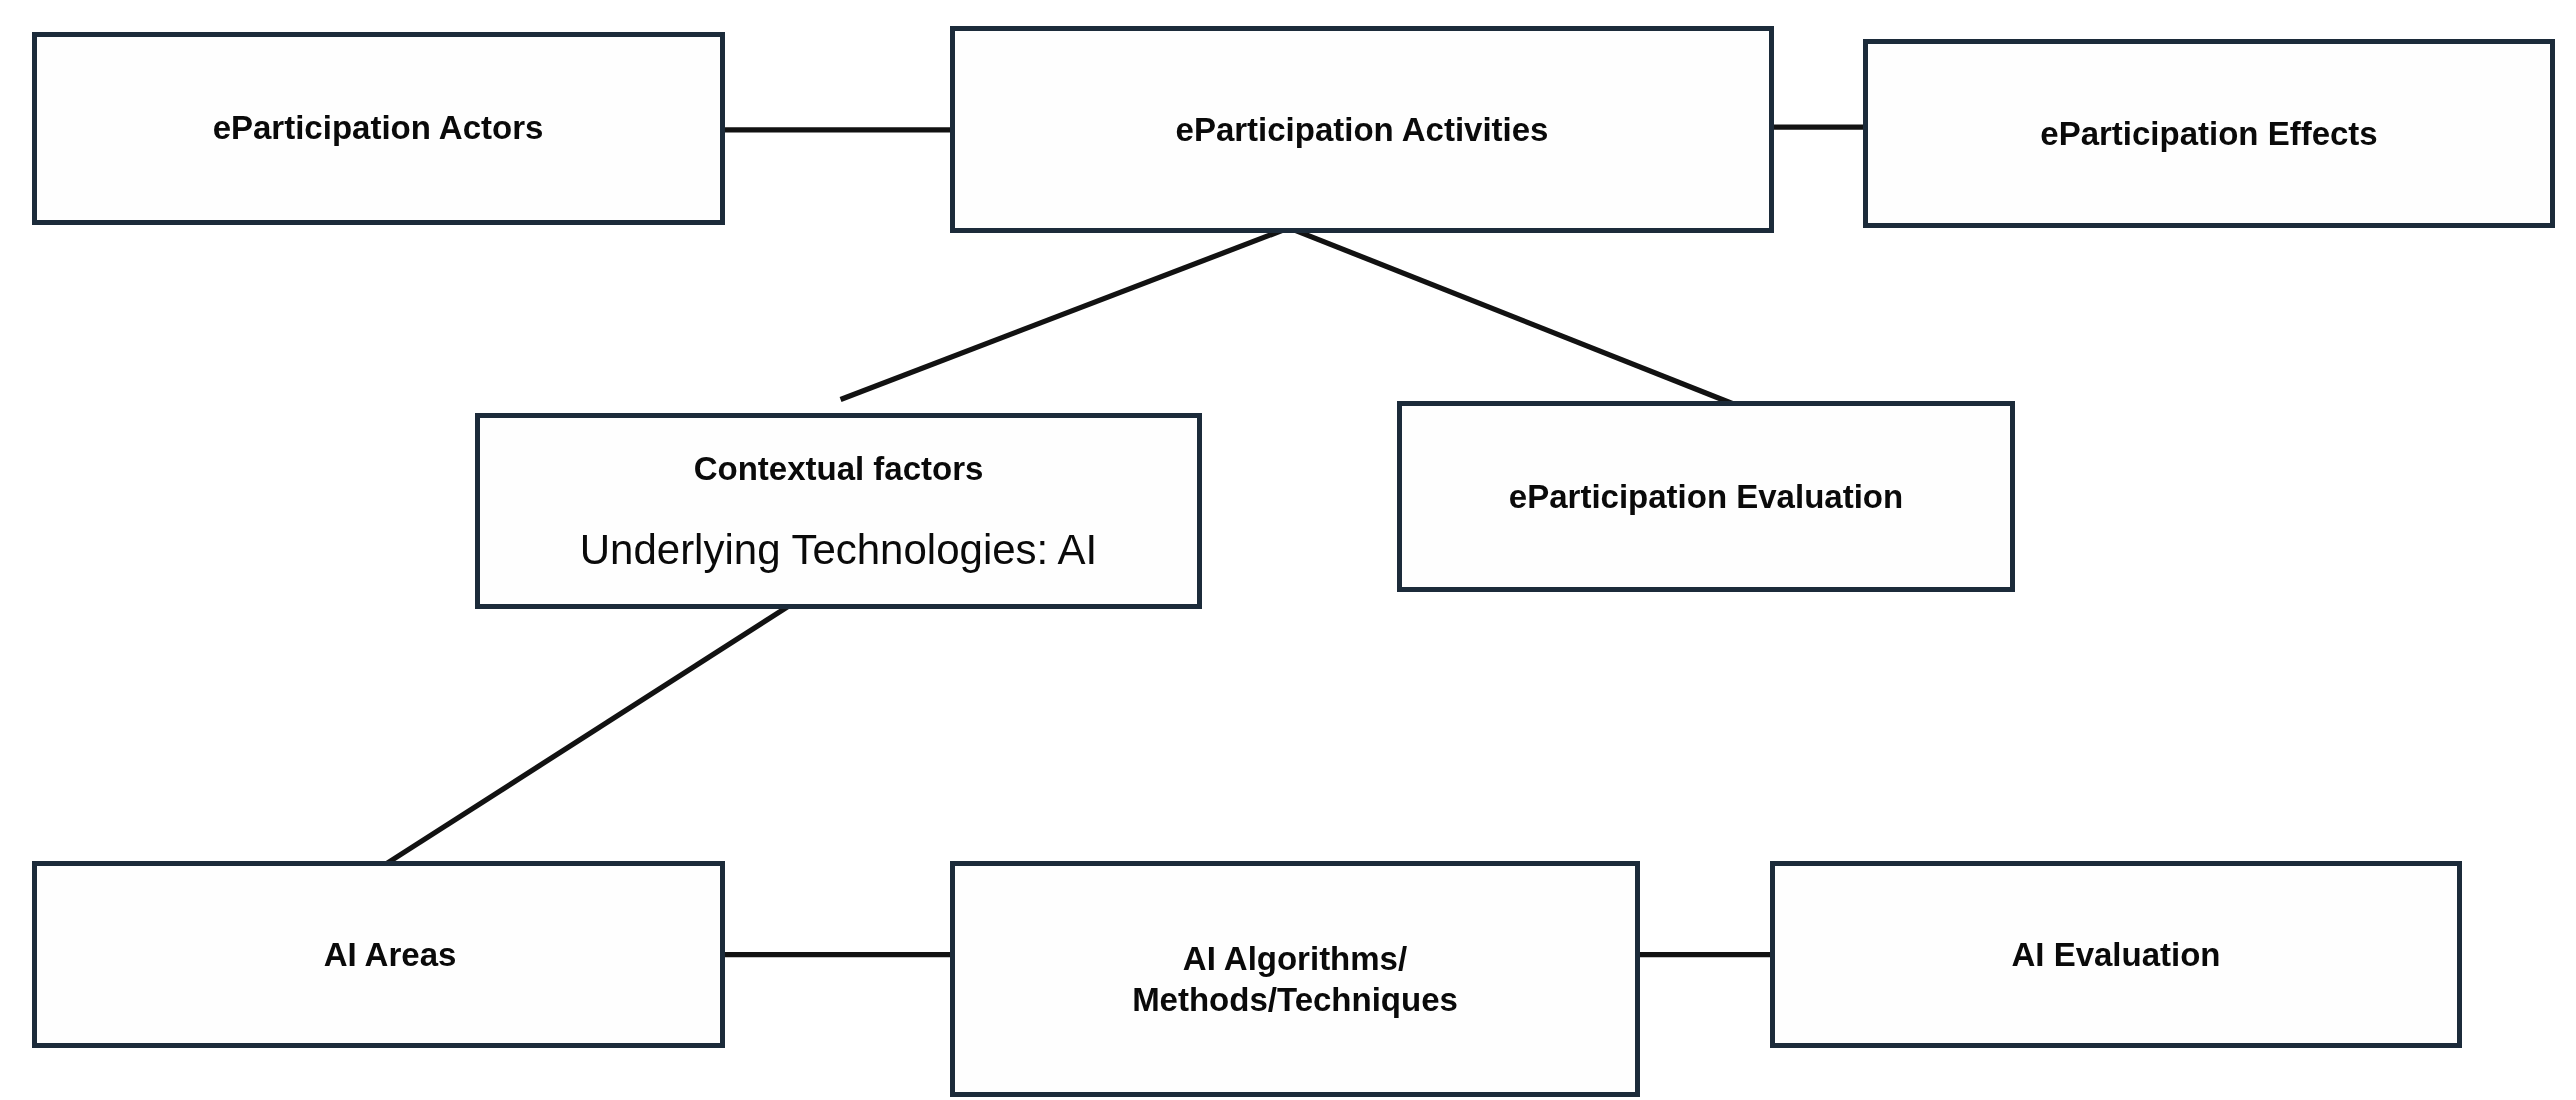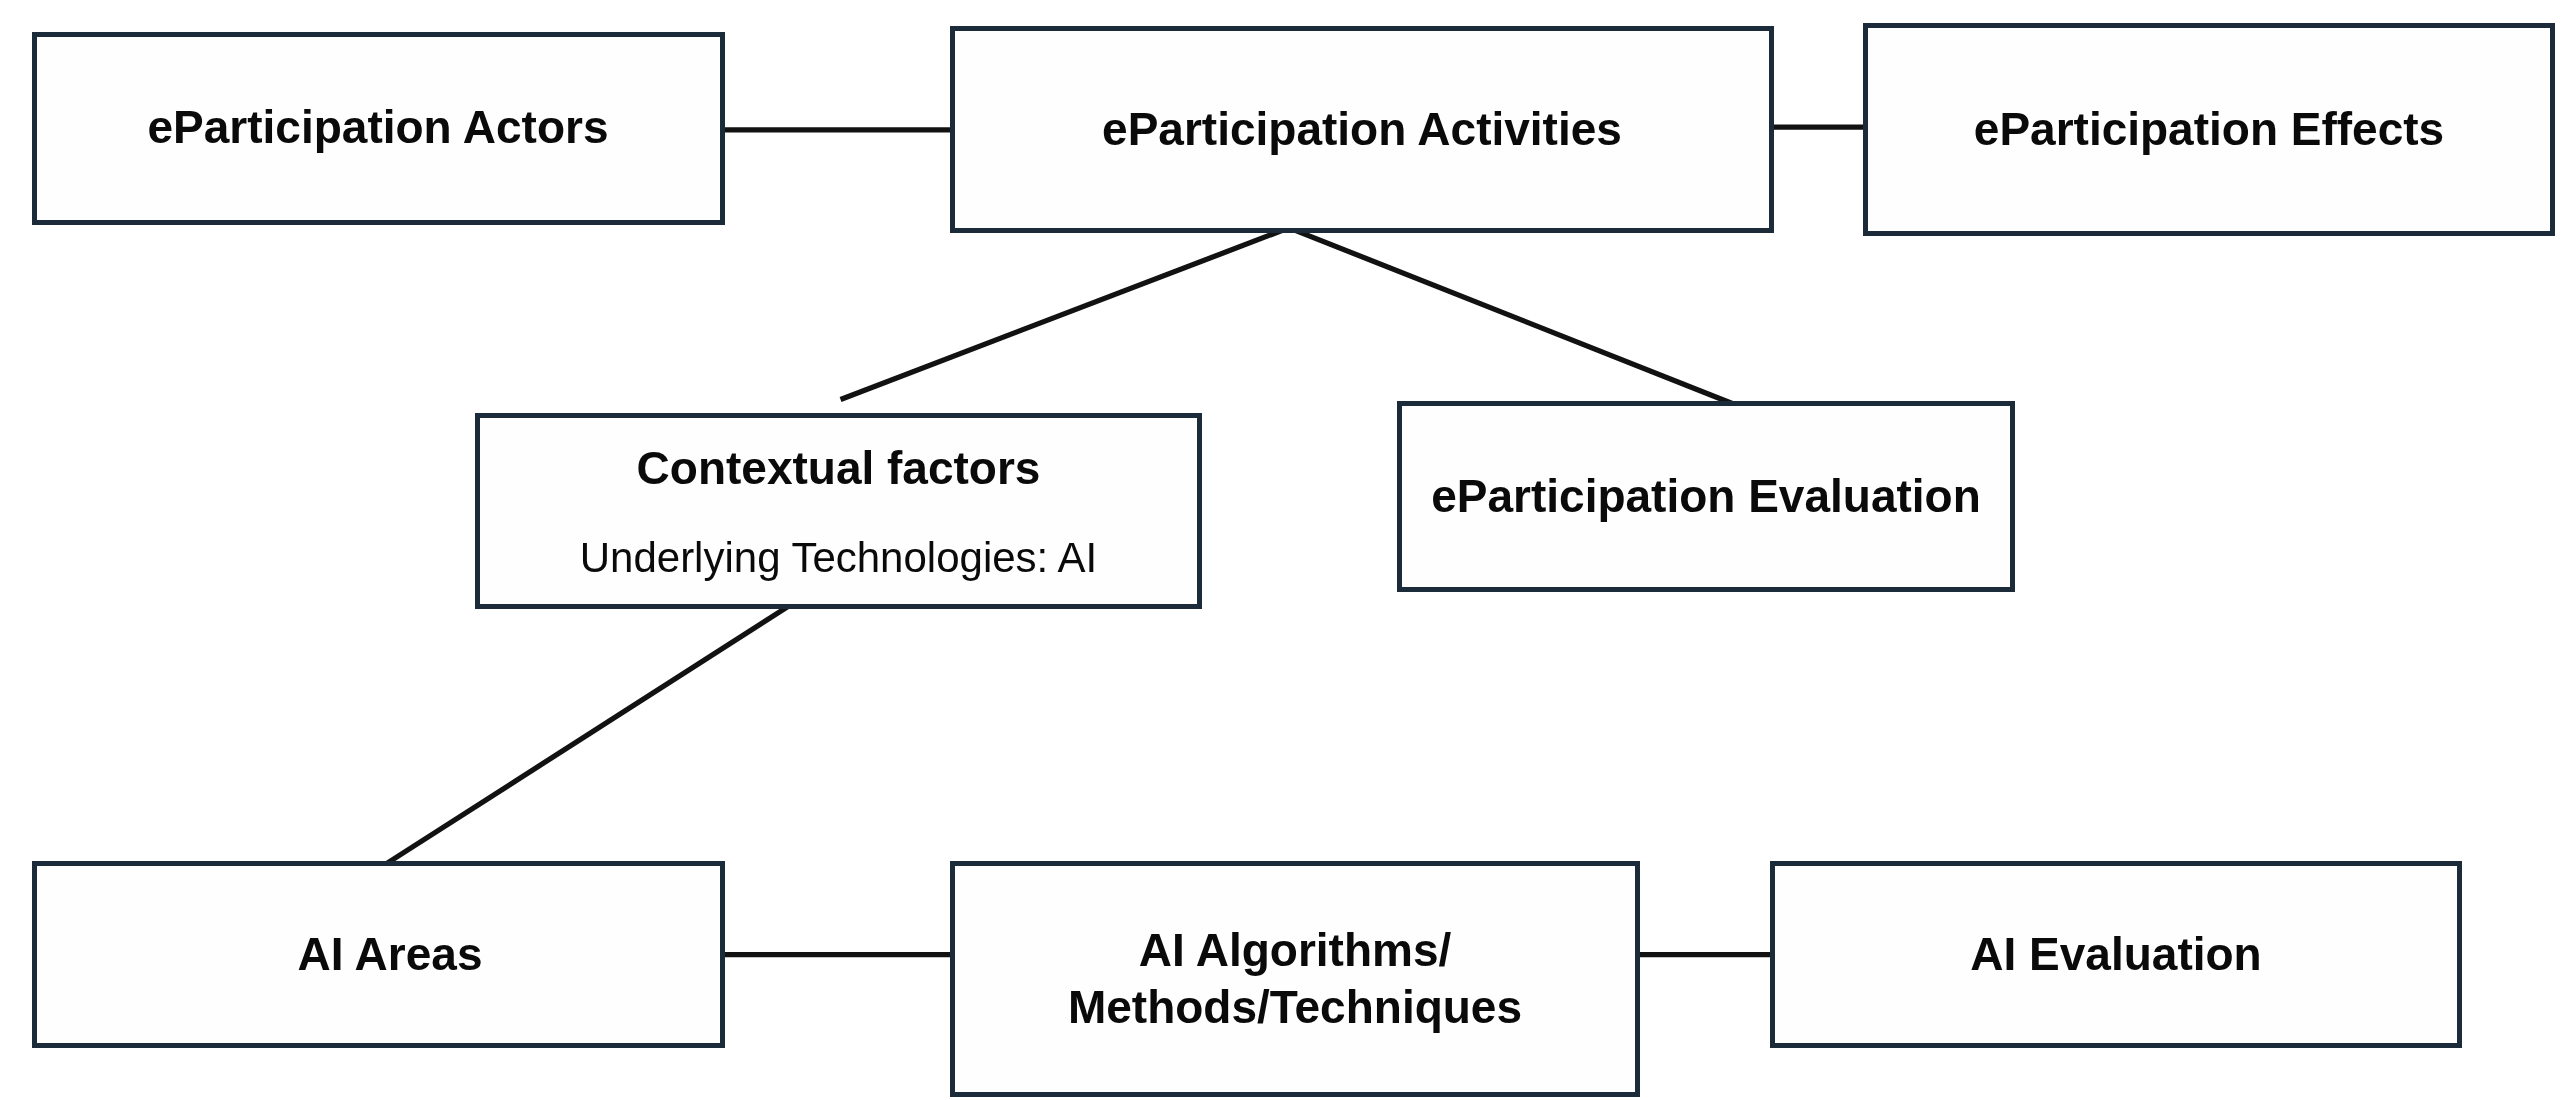--- a/index.html
+++ b/index.html
@@ -35,34 +35,34 @@
     border: 5.3px solid var(--border);
     display: flex;
     flex-direction: column;
     align-items: center;
     justify-content: center;
     text-align: center;
     color: var(--text);
   }
   .node .label {
     font-weight: bold;
-    font-size: 46px;
+    font-size: 33px;
     line-height: 1.25;
     white-space: pre-line;
     color: var(--text);
   }
   .node .sublabel {
     font-weight: normal;
     font-size: 42px;
     margin-top: 37px;
     color: var(--text);
   }
   #node-actors        { left: 31.5px;   top: 31.5px;  width: 693px; height: 193px; }
   #node-activities    { left: 950px; top: 26px;  width: 824px; height: 207px; }
-  #node-effects       { left: 1863px; top: 23px;  width: 692px; height: 213px; }
+  #node-effects       { left: 1863px; top: 39px;  width: 692px; height: 189px; }
   #node-contextual    { left: 475px;  top: 396px; width: 727px; height: 196px; margin-top: 17px; }
   #node-evaluation    { left: 1397px; top: 401px; width: 618px; height: 191px; }
   #node-ai-areas      { left: 31.5px;   top: 861px; width: 693px; height: 187px; padding-left: 24px; }
   #node-ai-algorithms { left: 950px; top: 861px; width: 690px; height: 236px; }
   #node-ai-evaluation { left: 1770px; top: 861px; width: 692px; height: 187px; }
 </style>
 </head>
 <body>
 
 <div class="diagram">

